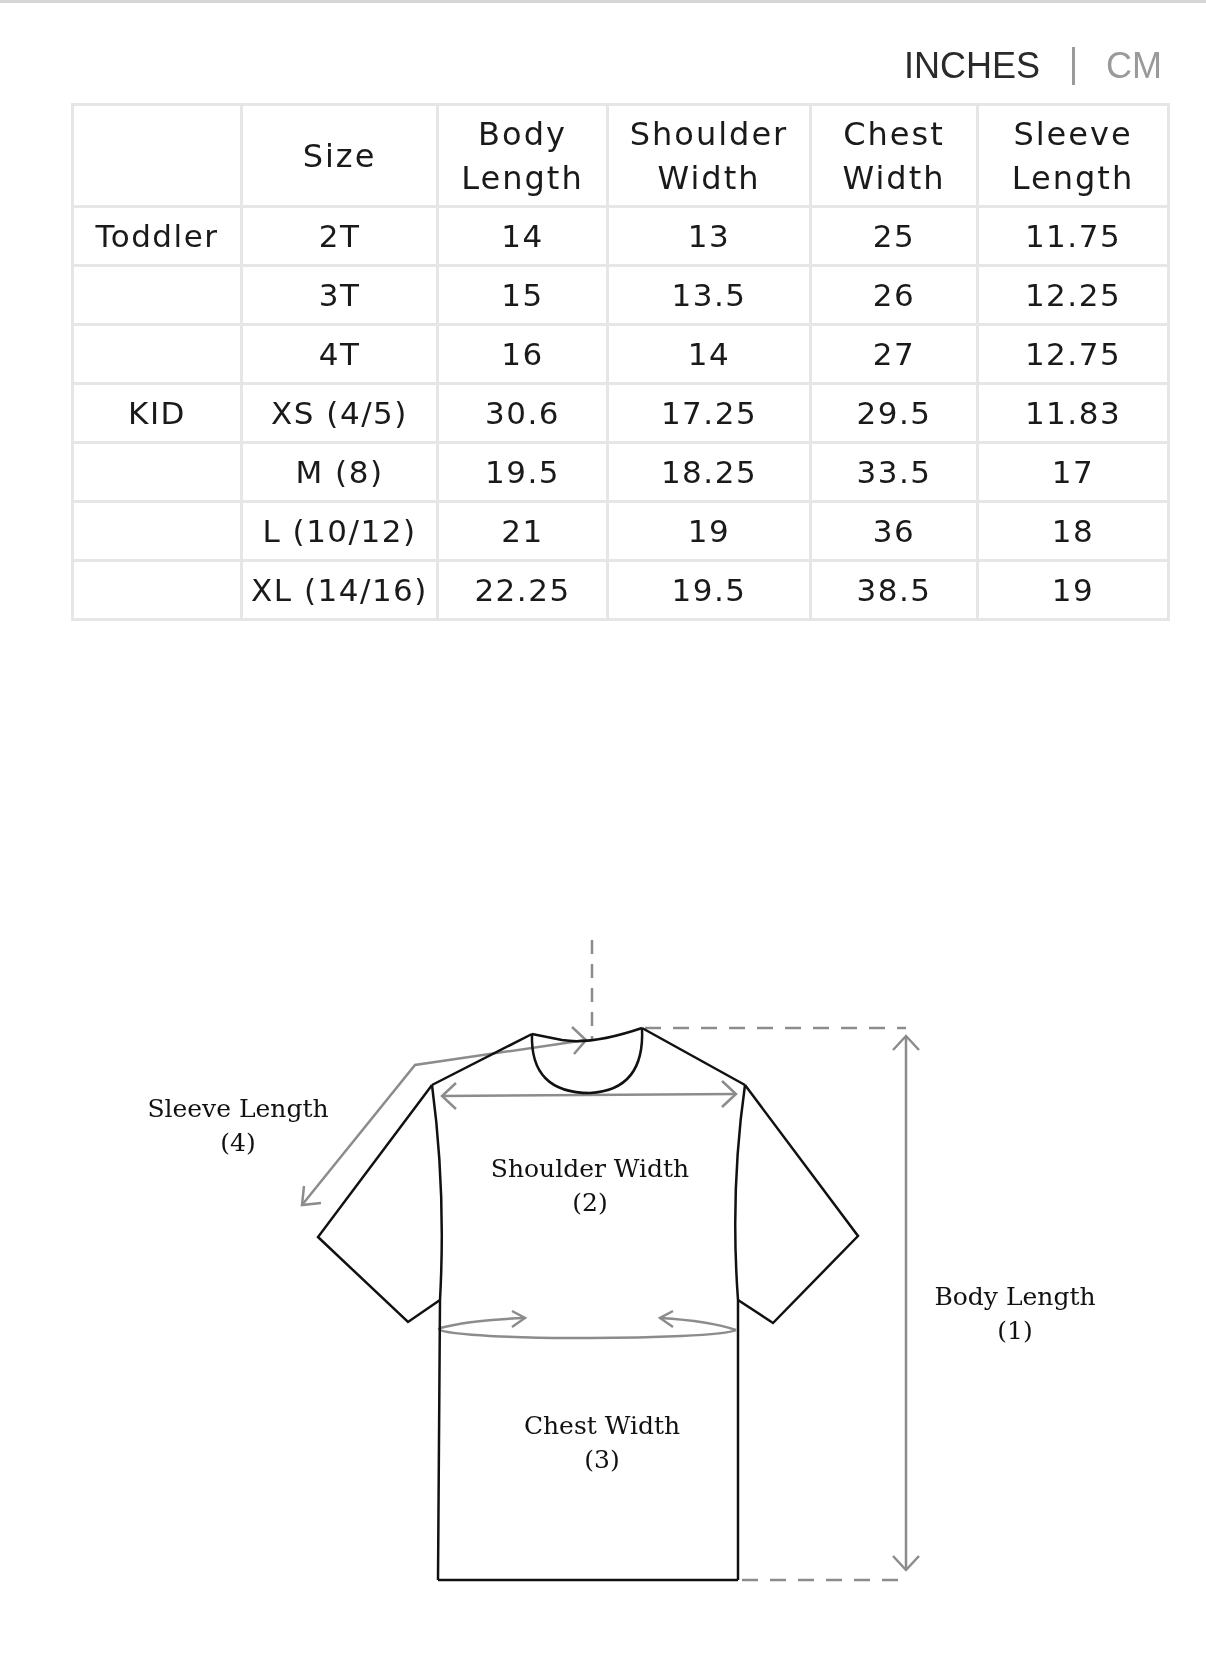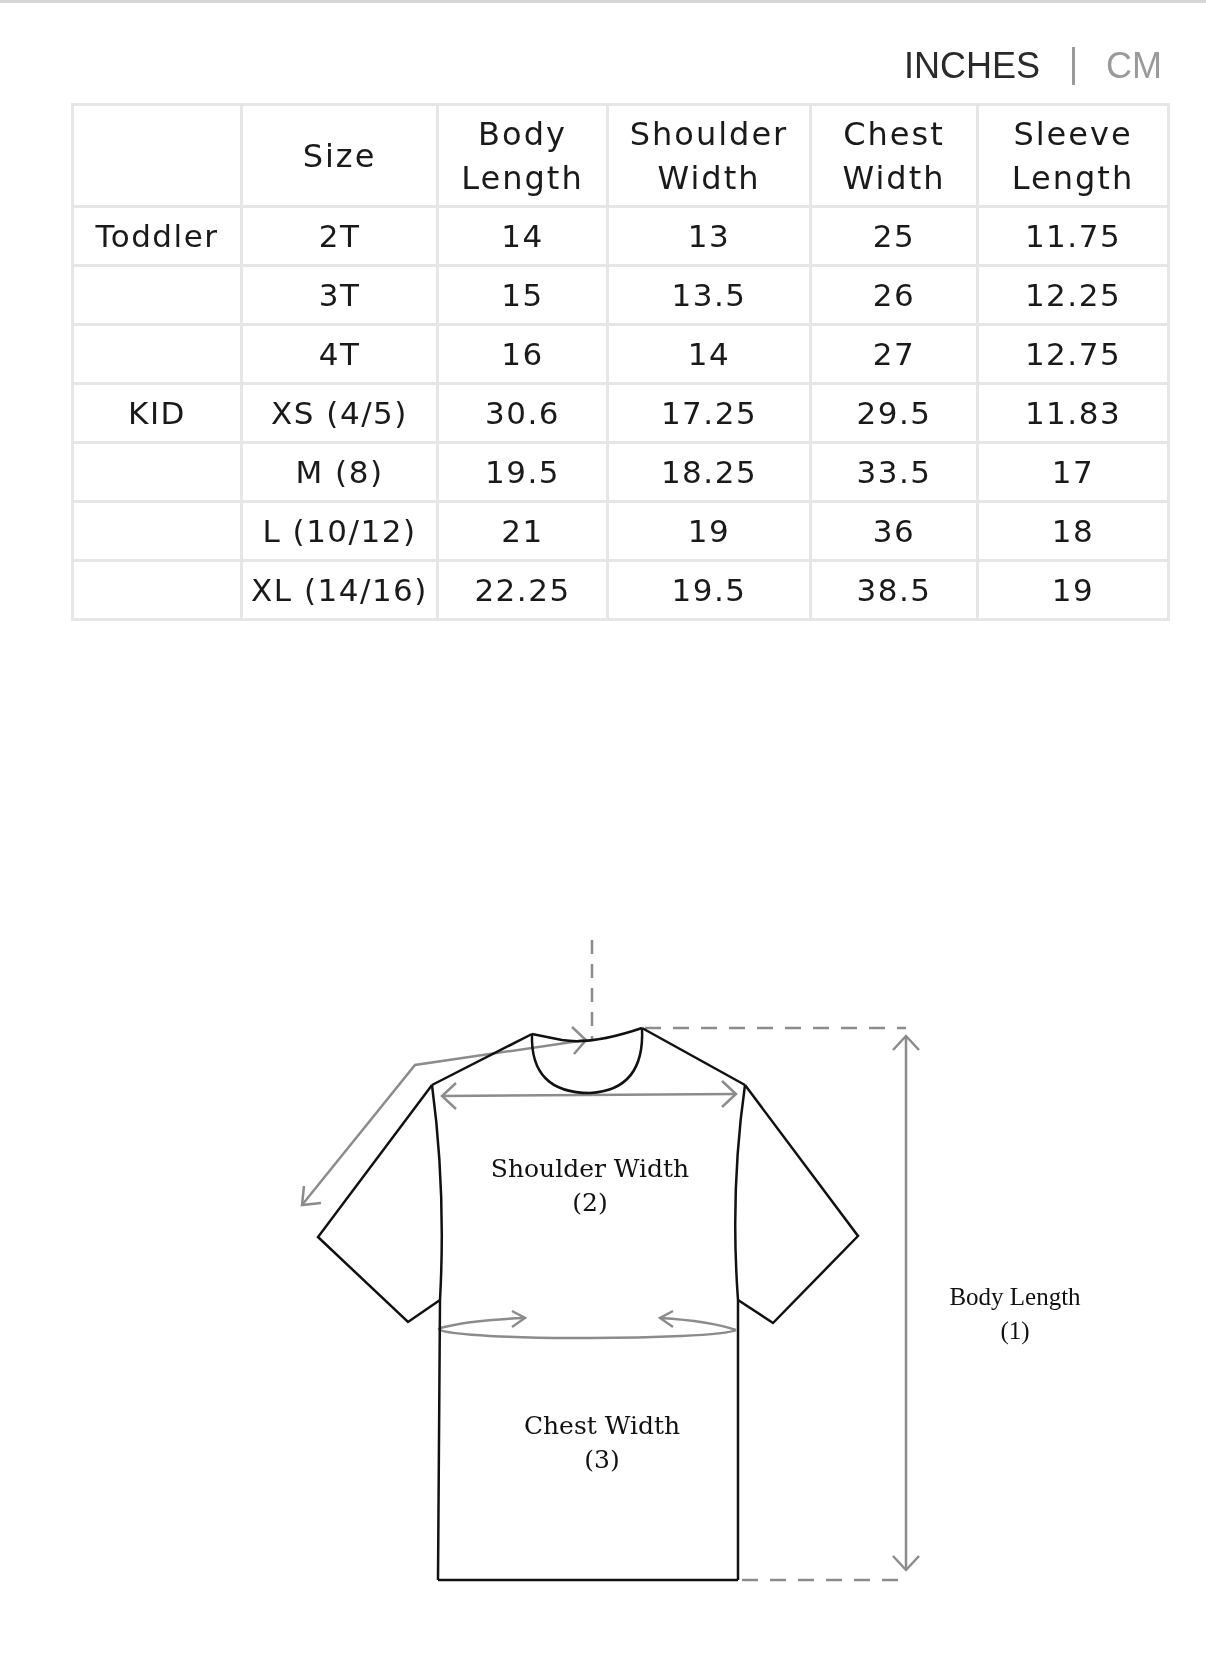--- a/index.html
+++ b/index.html
@@ -161,25 +161,29 @@
       <polyline points="745,1085 858,1236 773,1323 738,1300"></polyline>
 
       <path d="M 432 1085 Q 446 1190 440 1300 L 438 1580"></path>
 
       <path d="M 745 1085 Q 730 1190 738 1300 L 738 1580"></path>
 
       <line x1="438" y1="1580" x2="738" y2="1580"></line>
     </g>
   </svg>
 
+  <div class="diag-label" style="left:140px; top:172px; width:196px;">
+    <div>Sleeve Length</div>
+    <div>(4)</div>
+  </div>
   <div class="diag-label" style="left:470px; top:232px; width:240px;">
     <div>Shoulder Width</div>
     <div>(2)</div>
   </div>
   <div class="diag-label" style="left:492px; top:489px; width:220px;">
     <div>Chest Width</div>
     <div>(3)</div>
   </div>
-  <div class="diag-label" style="left:920px; top:360px; width:190px;font-family:Liberation Serif, serif;">
+  <div class="diag-label" style="left:920px; top:360px; width:190px;">
     <div>Body Length</div>
     <div>(1)</div>
   </div>
 </div>
 
 </body></html>

